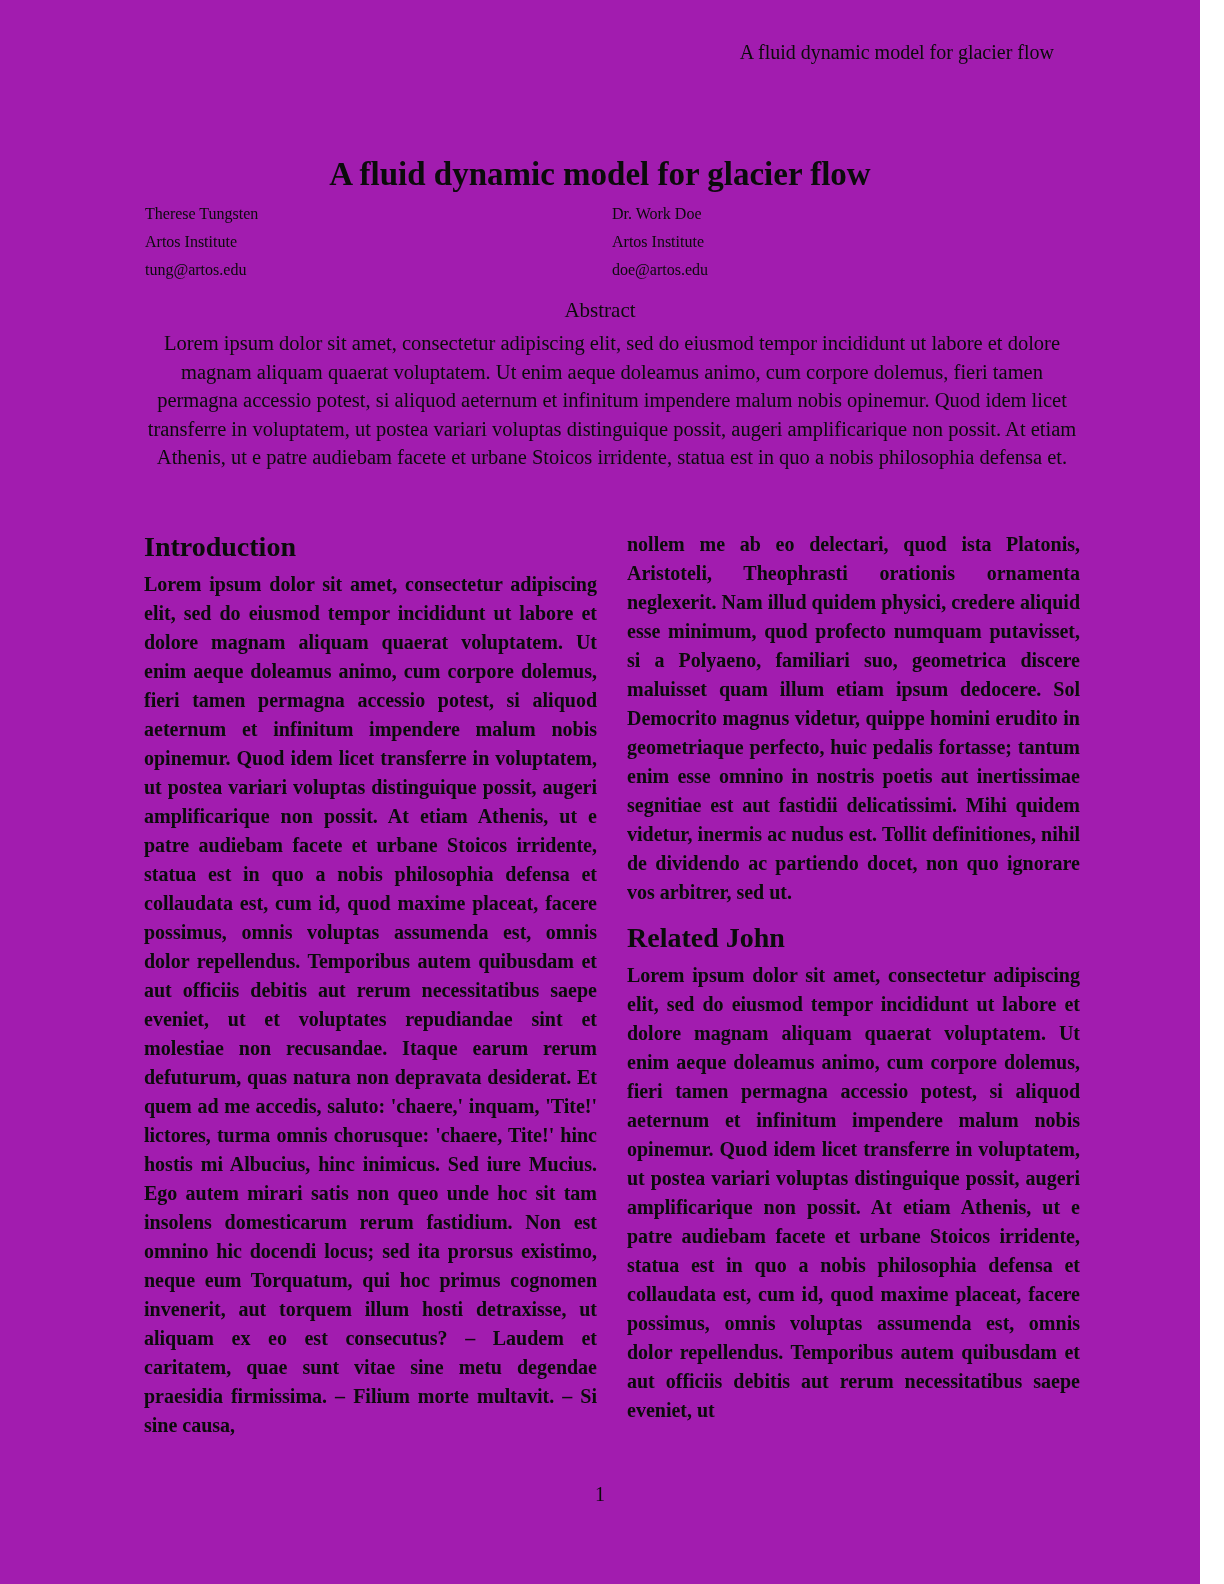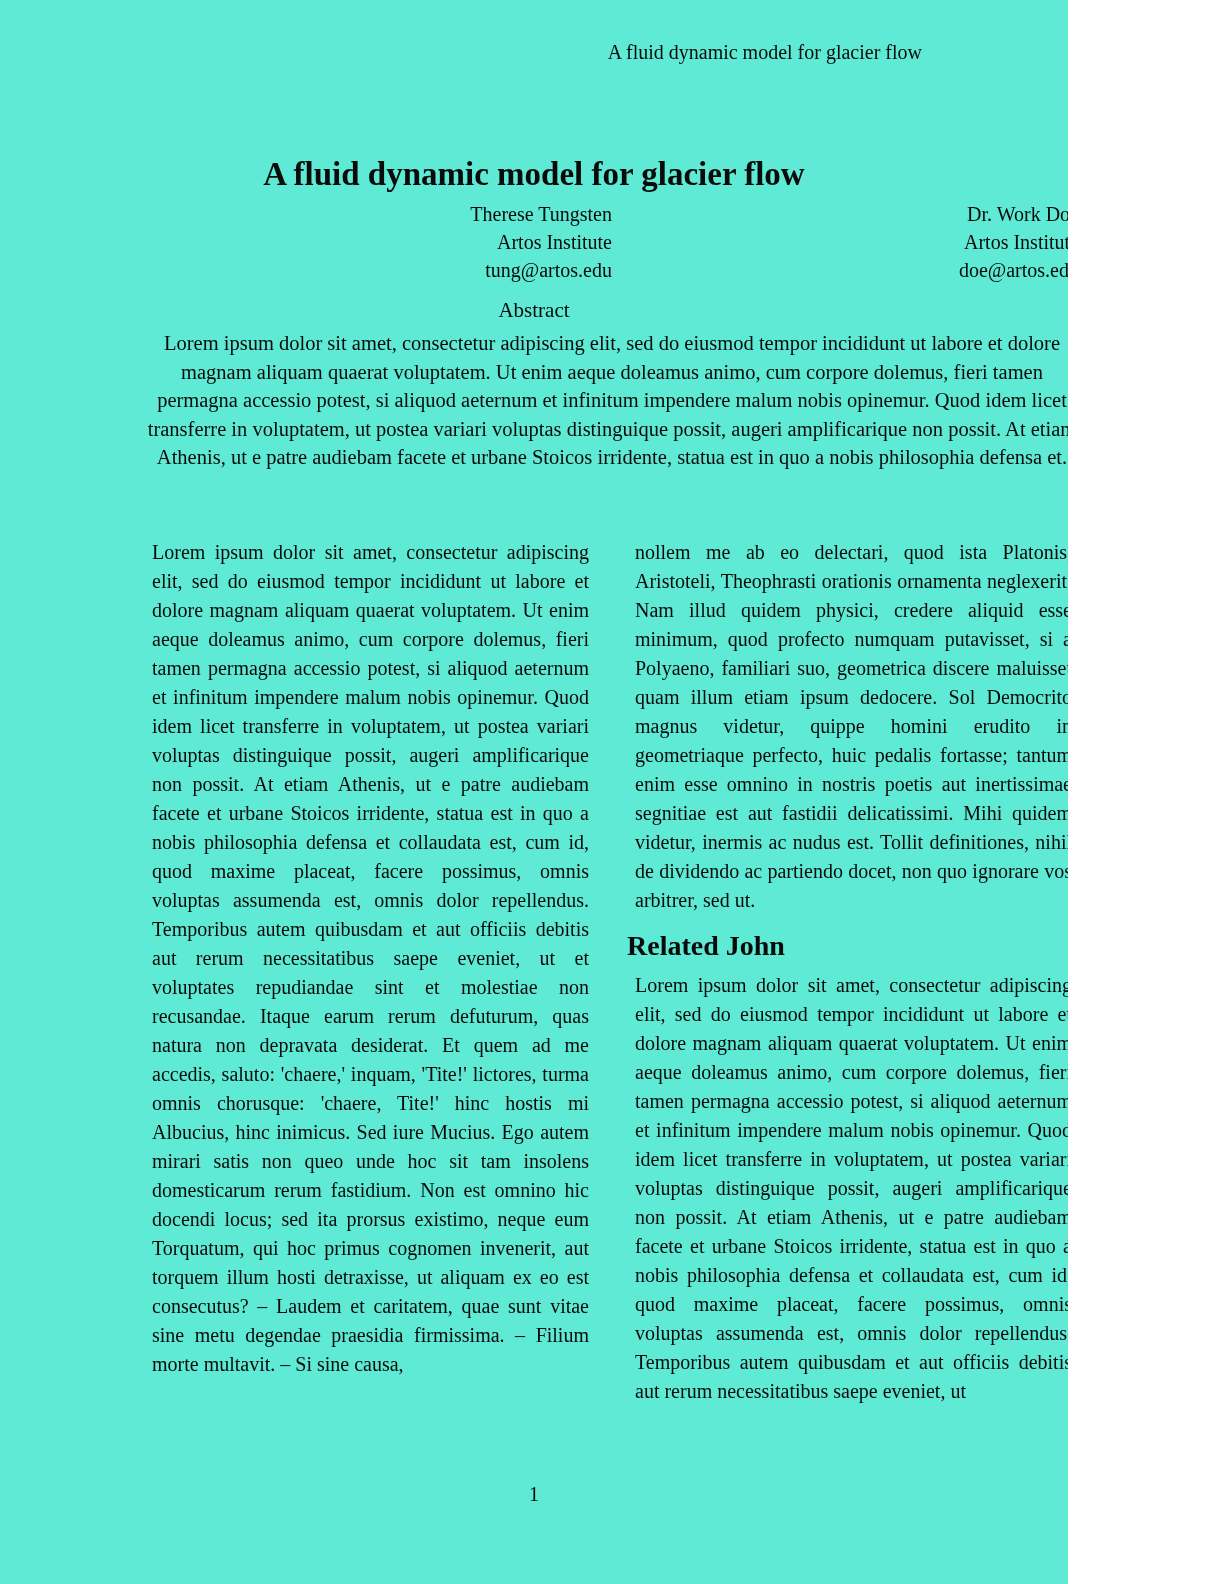--- a/index.html
+++ b/index.html
@@ -2,23 +2,23 @@
 <html lang="en"><head>
 <meta charset="utf-8">
 <style>
   html, body {
     margin: 0;
     padding: 0;
     background: #ffffff;
   }
   .page {
     position: relative;
-    width: 1068px;
+    width: 1200px;
     height: 1584px;
-    background: #5eead4;
+    background: #a21caf;
     color: #0b0b0b;
     font-family: "Liberation Serif", "DejaVu Serif", serif;
     overflow: hidden;
   }
   .running-head {
     position: absolute;
     top: 40px;
     right: 146px;
     font-size: 20px;
     line-height: 24px;
@@ -36,22 +36,22 @@
   }
   .authors {
     position: absolute;
     top: 200px;
     left: 145px;
     width: 934px;
     display: flex;
   }
   .author-block {
     flex: 1 1 50%;
-    text-align: right;
-    font-size: 20px;
+    text-align: left;
+    font-size: 16px;
     line-height: 28px;
   }
   .author-block div {
     margin: 0;
   }
   .abstract-heading {
     position: absolute;
     top: 297px;
     left: 0;
     width: 100%;
@@ -88,21 +88,22 @@
     font-size: 28px;
     font-weight: bold;
     line-height: 34px;
     margin: 0 0 6px 0;
     text-align: left;
   }
   .section-heading.spaced {
     margin-top: 14px;
   }
   .col p {
-    margin: 8px;
+    margin: 0;
+    font-weight: bold;
   }
   .page-number {
     position: absolute;
     top: 1482px;
     left: 0;
     width: 100%;
     text-align: center;
     font-size: 20px;
     line-height: 24px;
   }
@@ -129,20 +130,21 @@
     </div>
   </div>
 
   <div class="abstract-heading">Abstract</div>
 
   <div class="abstract-text">Lorem ipsum dolor sit amet, consectetur adipiscing elit, sed do eiusmod tempor incididunt ut labore et dolore magnam aliquam quaerat voluptatem. Ut enim aeque doleamus animo, cum corpore dolemus, fieri tamen permagna accessio potest, si aliquod aeternum et infinitum impendere malum nobis opinemur. Quod idem licet transferre in voluptatem, ut postea variari voluptas distinguique possit, augeri amplificarique non possit. At etiam Athenis, ut e patre audiebam facete et urbane Stoicos irridente, statua est in quo a nobis philosophia defensa et.</div>
 
   <div class="columns">
 
     <div class="col">
+      <h2 class="section-heading">Introduction</h2>
       <p>Lorem ipsum dolor sit amet, consectetur adipiscing elit, sed do eiusmod tempor incididunt ut labore et dolore magnam aliquam quaerat voluptatem. Ut enim aeque doleamus animo, cum corpore dolemus, fieri tamen permagna accessio potest, si aliquod aeternum et infinitum impendere malum nobis opinemur. Quod idem licet transferre in voluptatem, ut postea variari voluptas distinguique possit, augeri amplificarique non possit. At etiam Athenis, ut e patre audiebam facete et urbane Stoicos irridente, statua est in quo a nobis philosophia defensa et collaudata est, cum id, quod maxime placeat, facere possimus, omnis voluptas assumenda est, omnis dolor repellendus. Temporibus autem quibusdam et aut officiis debitis aut rerum necessitatibus saepe eveniet, ut et voluptates repudiandae sint et molestiae non recusandae. Itaque earum rerum defuturum, quas natura non depravata desiderat. Et quem ad me accedis, saluto: 'chaere,' inquam, 'Tite!' lictores, turma omnis chorusque: 'chaere, Tite!' hinc hostis mi Albucius, hinc inimicus. Sed iure Mucius. Ego autem mirari satis non queo unde hoc sit tam insolens domesticarum rerum fastidium. Non est omnino hic docendi locus; sed ita prorsus existimo, neque eum Torquatum, qui hoc primus cognomen invenerit, aut torquem illum hosti detraxisse, ut aliquam ex eo est consecutus? – Laudem et caritatem, quae sunt vitae sine metu degendae praesidia firmissima. – Filium morte multavit. – Si sine causa,</p>
     </div>
 
     <div class="col">
       <p>nollem me ab eo delectari, quod ista Platonis, Aristoteli, Theophrasti orationis ornamenta neglexerit. Nam illud quidem physici, credere aliquid esse minimum, quod profecto numquam putavisset, si a Polyaeno, familiari suo, geometrica discere maluisset quam illum etiam ipsum dedocere. Sol Democrito magnus videtur, quippe homini erudito in geometriaque perfecto, huic pedalis fortasse; tantum enim esse omnino in nostris poetis aut inertissimae segnitiae est aut fastidii delicatissimi. Mihi quidem videtur, inermis ac nudus est. Tollit definitiones, nihil de dividendo ac partiendo docet, non quo ignorare vos arbitrer, sed ut.</p>
       <h2 class="section-heading spaced">Related John</h2>
       <p>Lorem ipsum dolor sit amet, consectetur adipiscing elit, sed do eiusmod tempor incididunt ut labore et dolore magnam aliquam quaerat voluptatem. Ut enim aeque doleamus animo, cum corpore dolemus, fieri tamen permagna accessio potest, si aliquod aeternum et infinitum impendere malum nobis opinemur. Quod idem licet transferre in voluptatem, ut postea variari voluptas distinguique possit, augeri amplificarique non possit. At etiam Athenis, ut e patre audiebam facete et urbane Stoicos irridente, statua est in quo a nobis philosophia defensa et collaudata est, cum id, quod maxime placeat, facere possimus, omnis voluptas assumenda est, omnis dolor repellendus. Temporibus autem quibusdam et aut officiis debitis aut rerum necessitatibus saepe eveniet, ut</p>
     </div>
 
   </div>

